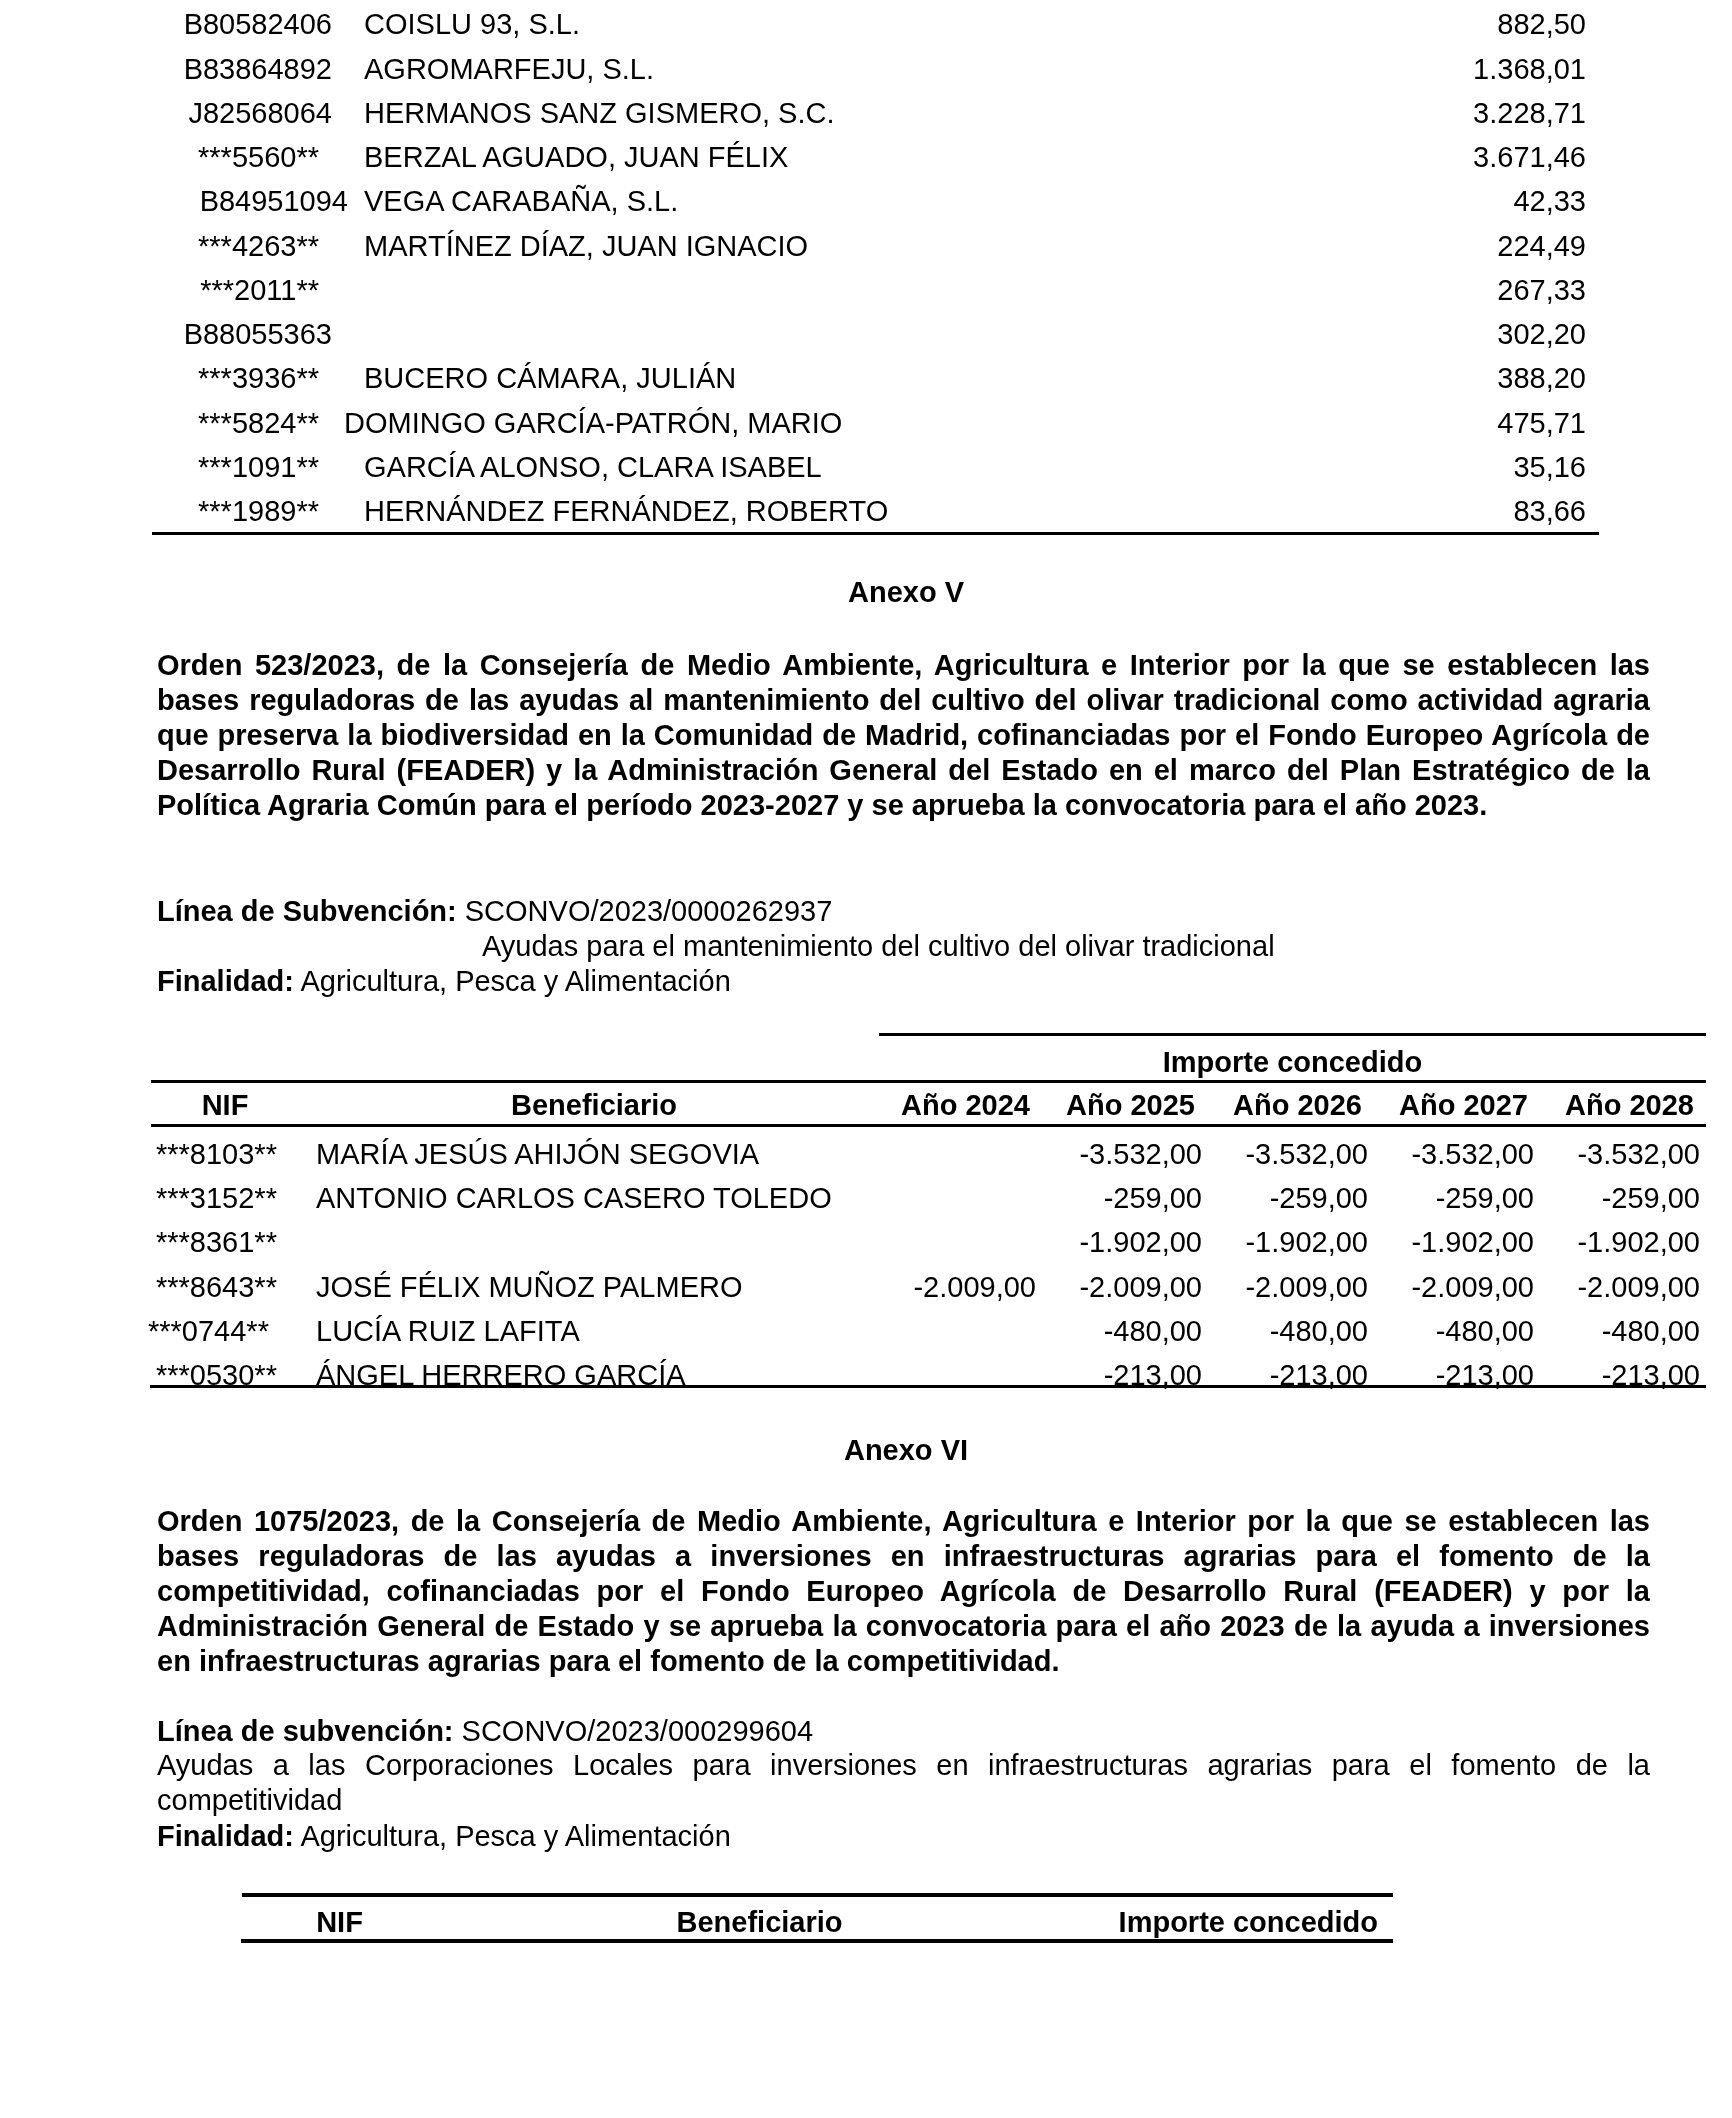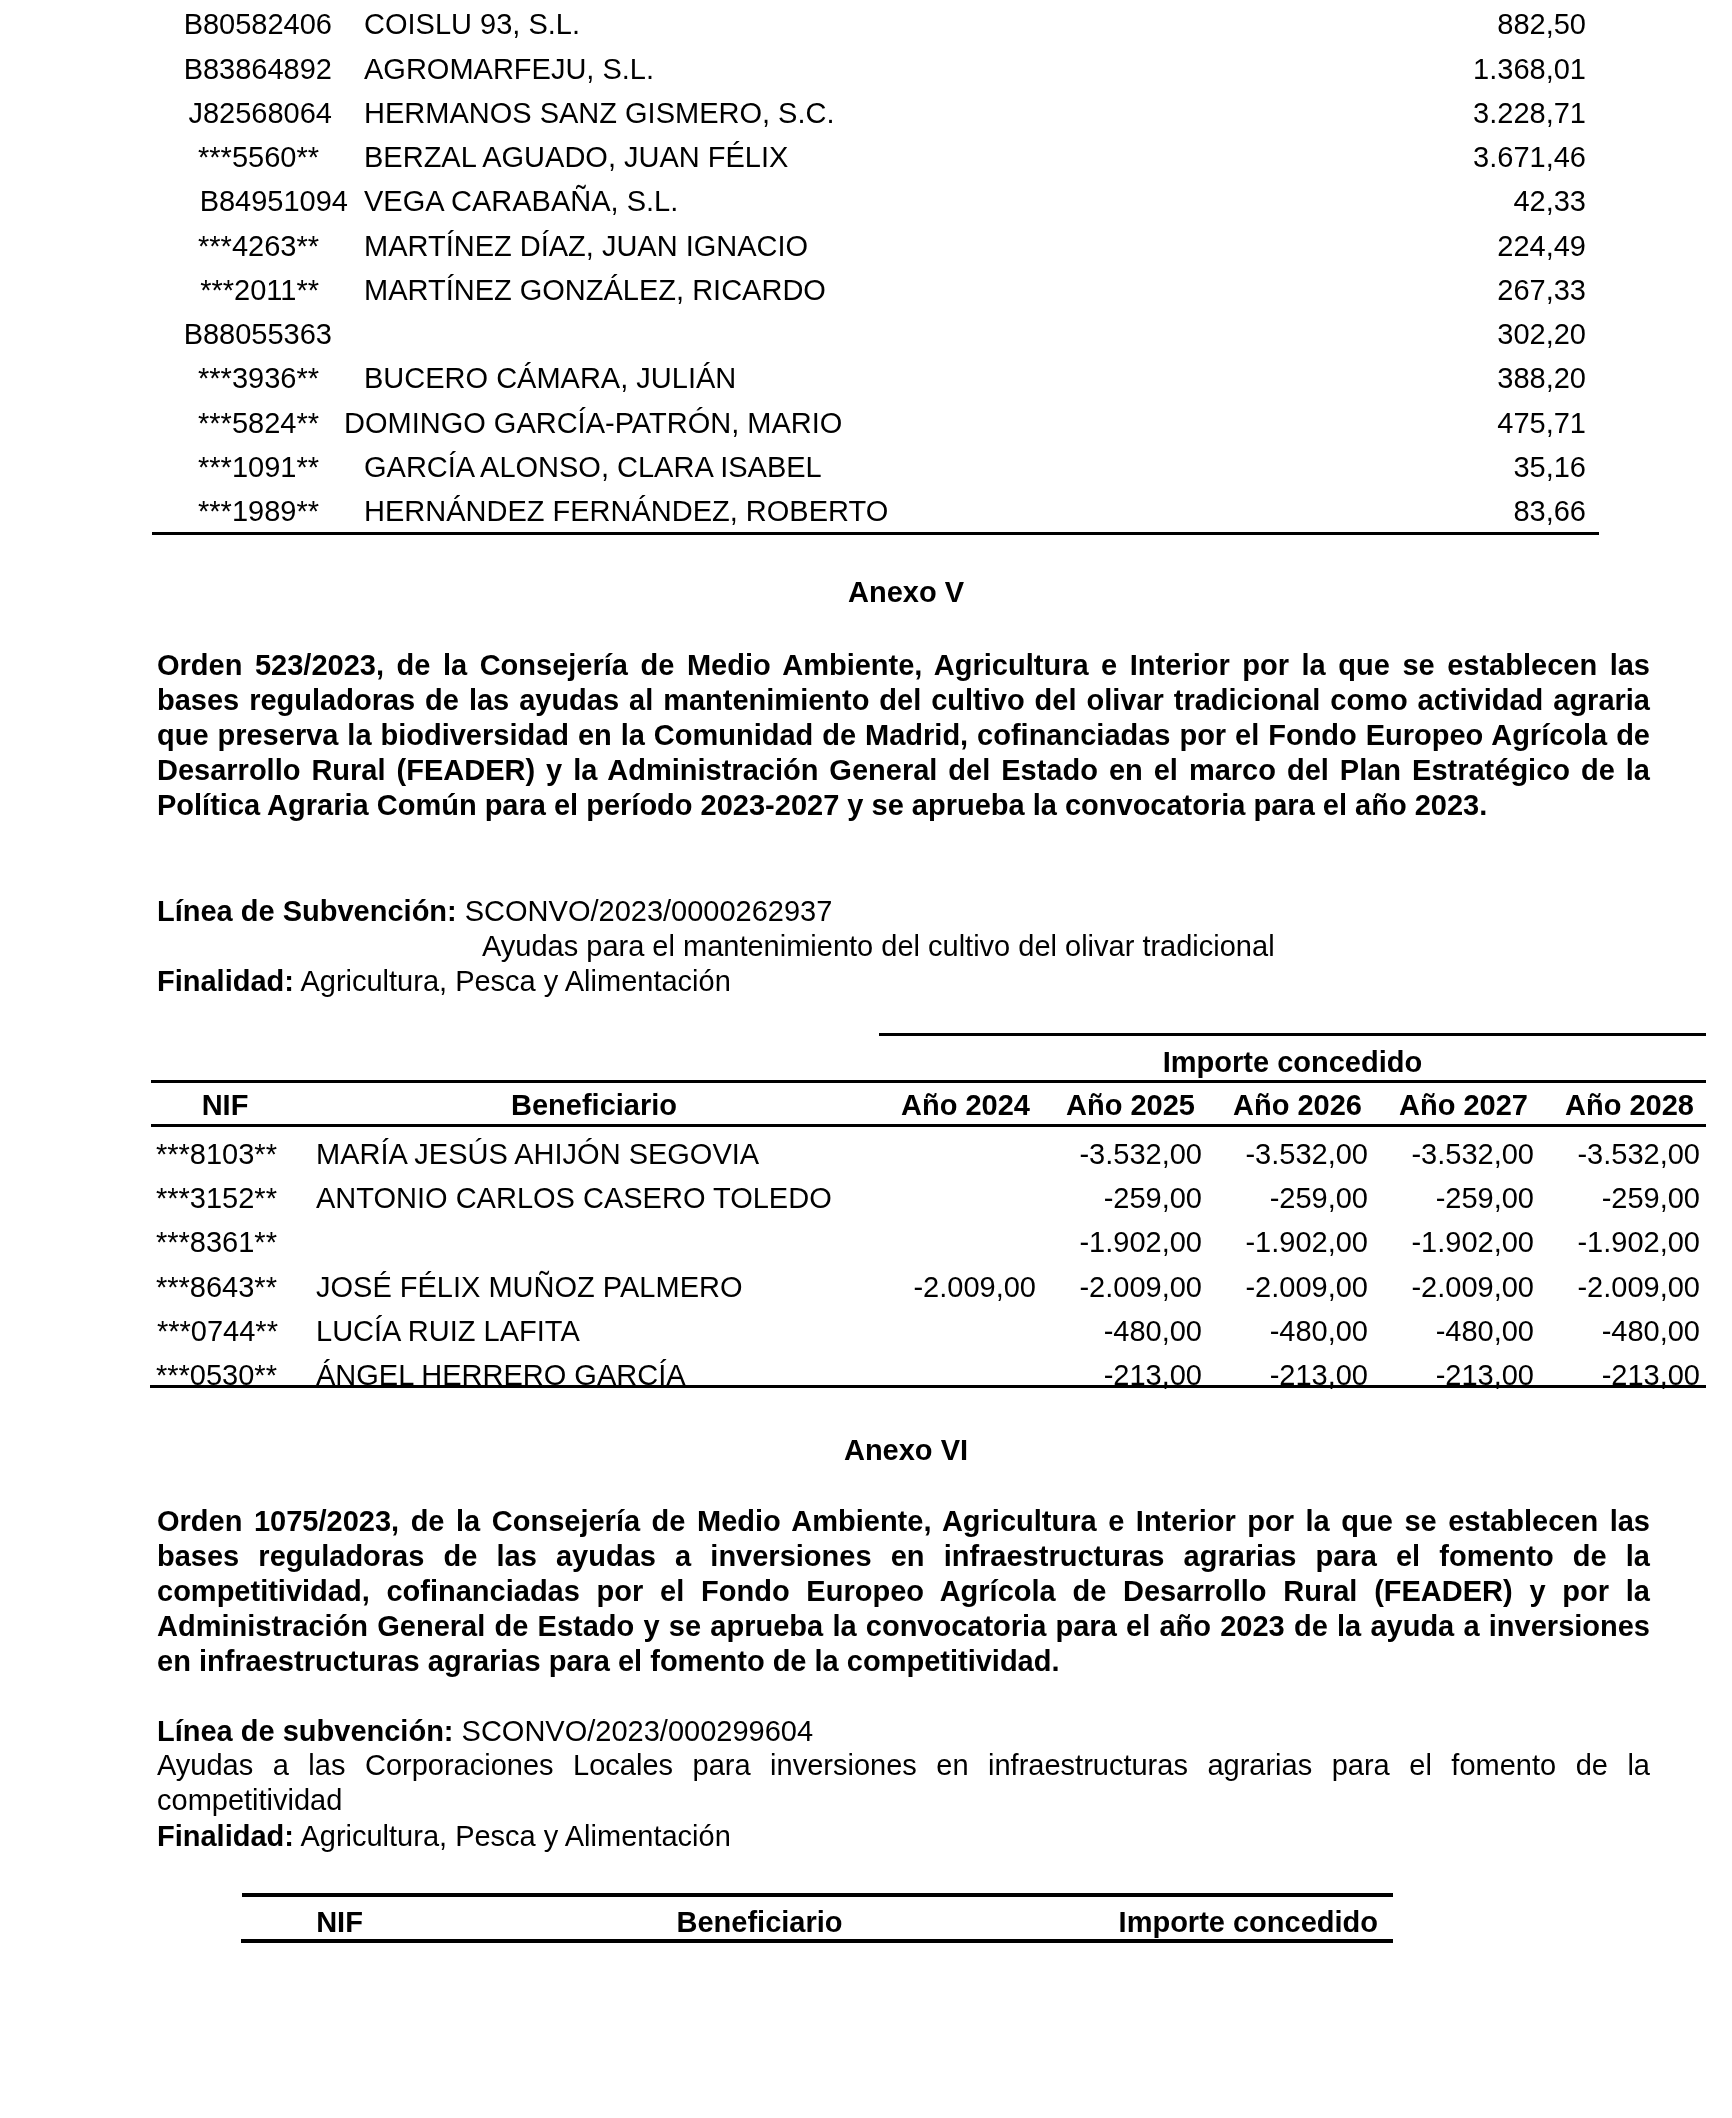--- a/index.html
+++ b/index.html
@@ -48,21 +48,20 @@
     <span class="abs t" style="left:364px">VEGA CARABAÑA, S.L.</span>
     <span class="abs t r" style="left:1365px;width:221px">42,33</span>
   </div>
   <div class="row1" style="top:229px">
     <span class="abs t r" style="left:148px;width:171px">***4263**</span>
     <span class="abs t" style="left:364px">MARTÍNEZ DÍAZ, JUAN IGNACIO</span>
     <span class="abs t r" style="left:1365px;width:221px">224,49</span>
   </div>
   <div class="row1" style="top:273px">
     <span class="abs t r" style="left:148px;width:171px">***2011**</span>
-    <span class="abs t" style="left:364px">MARTÍNEZ GONZÁLEZ, RICARDO</span>
     <span class="abs t r" style="left:1365px;width:221px">267,33</span>
   </div>
   <div class="row1" style="top:317px">
     <span class="abs t r" style="left:148px;width:184px">B88055363</span>
     <span class="abs t r" style="left:1365px;width:221px">302,20</span>
   </div>
   <div class="row1" style="top:361px">
     <span class="abs t r" style="left:148px;width:171px">***3936**</span>
     <span class="abs t" style="left:364px">BUCERO CÁMARA, JULIÁN</span>
     <span class="abs t r" style="left:1365px;width:221px">388,20</span>
@@ -143,21 +142,21 @@
   <div class="row2" style="top:1270px">
     <span class="abs t" style="left:156px">***8643**</span>
     <span class="abs t" style="left:316px">JOSÉ FÉLIX MUÑOZ PALMERO</span>
     <span class="abs t r" style="left:815px;width:221px">-2.009,00</span>
     <span class="abs t r" style="left:981px;width:221px">-2.009,00</span>
     <span class="abs t r" style="left:1147px;width:221px">-2.009,00</span>
     <span class="abs t r" style="left:1313px;width:221px">-2.009,00</span>
     <span class="abs t r" style="left:1479px;width:221px">-2.009,00</span>
   </div>
   <div class="row2" style="top:1314px">
-    <span class="abs t" style="left:157px">***0744**</span>
+    <span class="abs t" style="left:148px">***0744**</span>
     <span class="abs t" style="left:316px">LUCÍA RUIZ LAFITA</span>
     <span class="abs t r" style="left:815px;width:221px"></span>
     <span class="abs t r" style="left:981px;width:221px">-480,00</span>
     <span class="abs t r" style="left:1147px;width:221px">-480,00</span>
     <span class="abs t r" style="left:1313px;width:221px">-480,00</span>
     <span class="abs t r" style="left:1479px;width:221px">-480,00</span>
   </div>
   <div class="row2" style="top:1358px">
     <span class="abs t" style="left:156px">***0530**</span>
     <span class="abs t" style="left:316px">ÁNGEL HERRERO GARCÍA</span>

